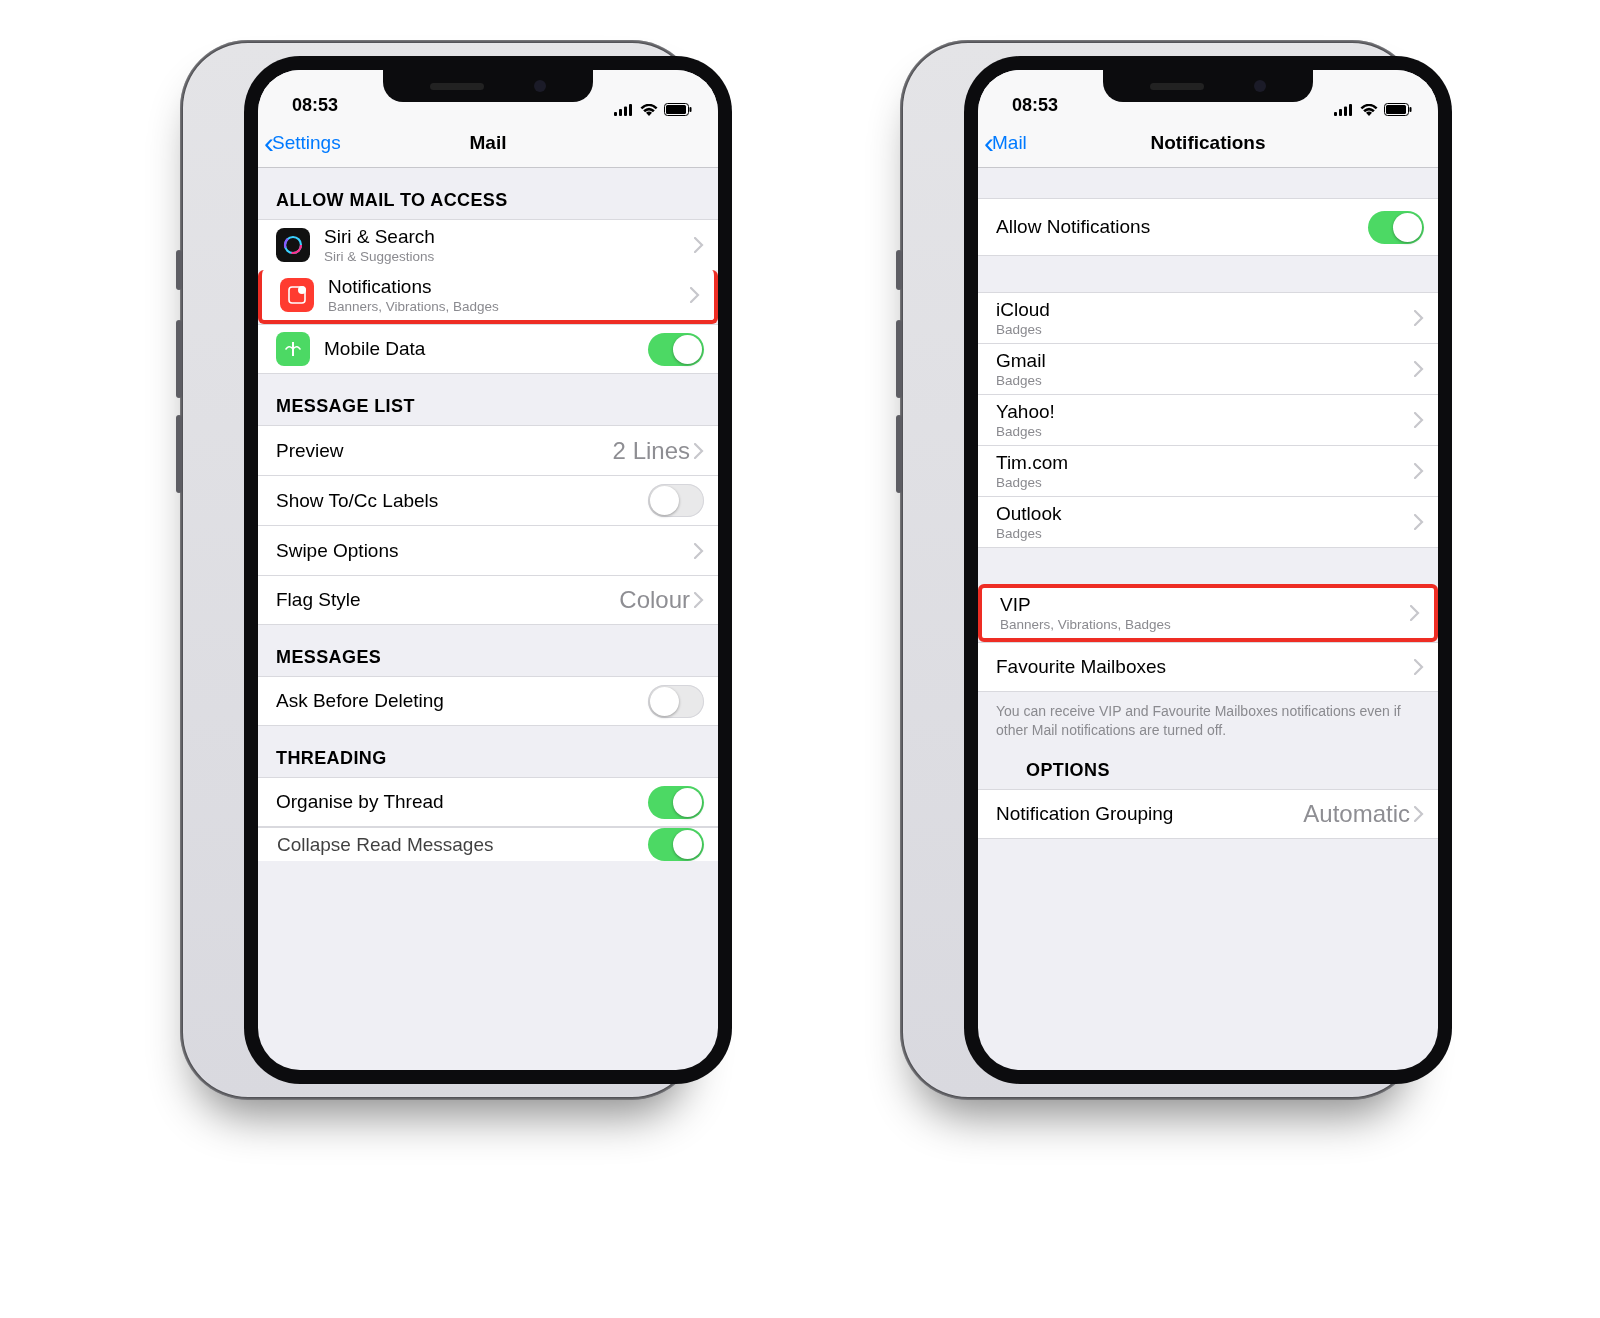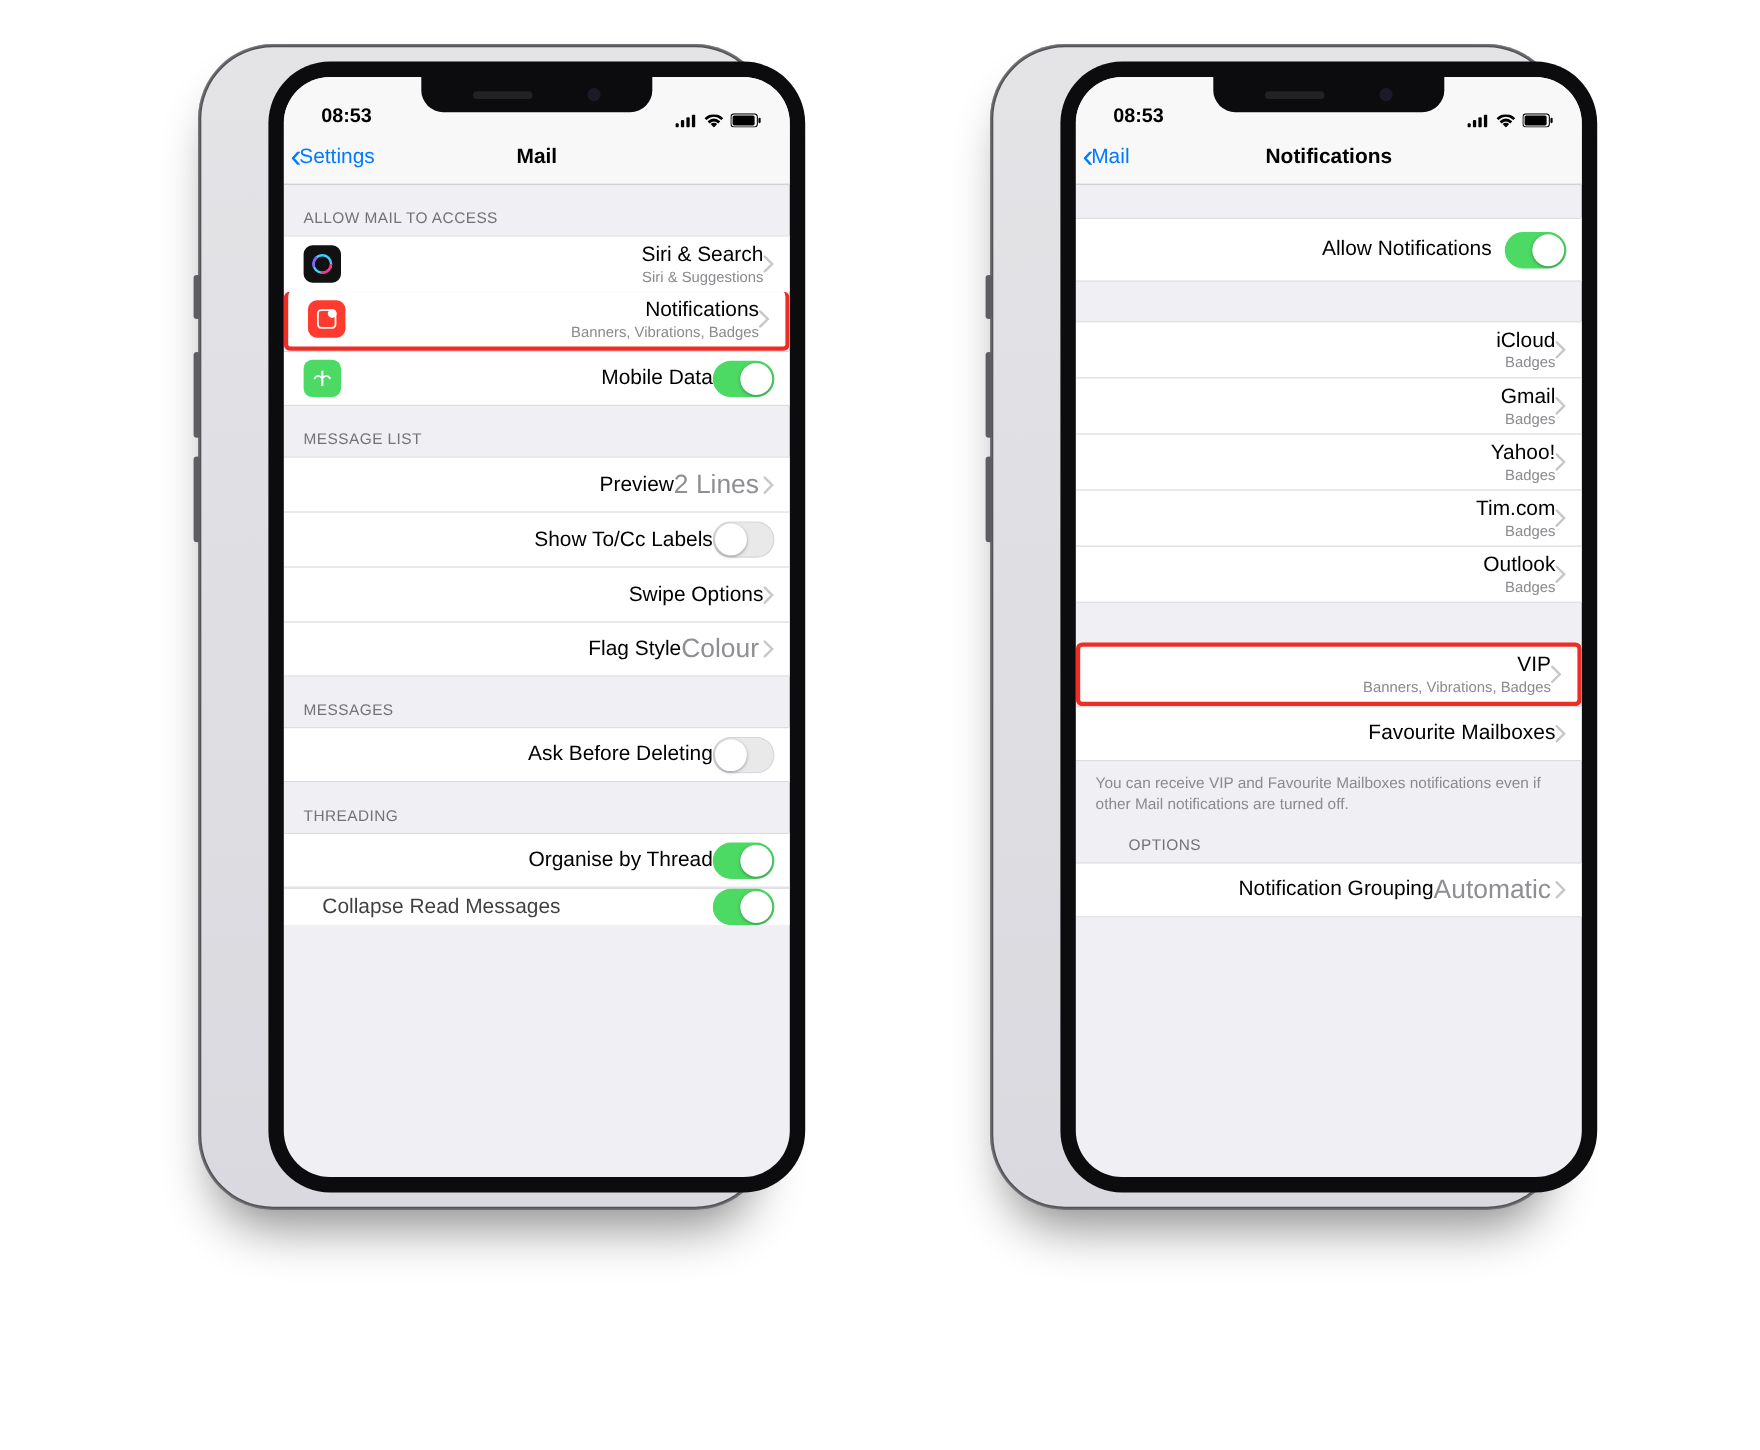--- a/index.html
+++ b/index.html
@@ -85,40 +85,40 @@
     position:absolute; left:6px; top:0; bottom:0;
     display:flex; align-items:center;
     color:#007aff; font-size:19px;
   }
   .navbar .back .chev { font-size:30px; line-height:1; margin-right:-2px; font-weight:300; }
 
   .content { overflow:hidden; }
 
   .section-header {
     padding: 22px 18px 8px;
-    font-size: 14px;
+    font-size: 18px;
     letter-spacing: 0.4px;
-    color: #737373;
+    color: #000000;
     text-transform: uppercase;
+    font-weight: bold;
   }
   .footer-note {
     padding: 10px 18px 8px;
     font-size: 14px;
     color: #8a8a8f;
     line-height: 1.35;
   }
 
   .cell {
     background:#ffffff;
     min-height: 50px;
     border-top: 1px solid #d9d9de;
     display:flex; align-items:center;
     padding: 6px 14px 6px 18px;
     position: relative;
-    text-align: right;
   }
   .group .cell:last-child { border-bottom:1px solid #d9d9de; }
   .cell .icon-box {
     width:34px; height:34px; border-radius:8px;
     display:flex; align-items:center; justify-content:center;
     margin-right:14px; flex:0 0 auto;
     color:#fff;
   }
   .cell .label-main {
     font-size: 19px; color:#000;
@@ -145,21 +145,21 @@
   .toggle.off { background:#e9e9ea; box-shadow: inset 0 0 0 1px #d6d6db; }
   .toggle.off .knob { left:2px; }
 
   .highlight-box {
     border: 4px solid #ee2d24;
     border-radius: 6px;
   }
 
   .truncated-row {
     background:#fff; border-top:1px solid #d9d9de;
-    height:34px; display:flex; align-items:center; padding-left:35px;
+    height:34px; display:flex; align-items:center; padding-left:19px;
     font-size:19px;
   }
 </style>
 </head>
 <body>
 
 <div class="phone">
   <div class="side-btn left1"></div>
     <div class="side-btn left2"></div>
     <div class="side-btn left3"></div>

